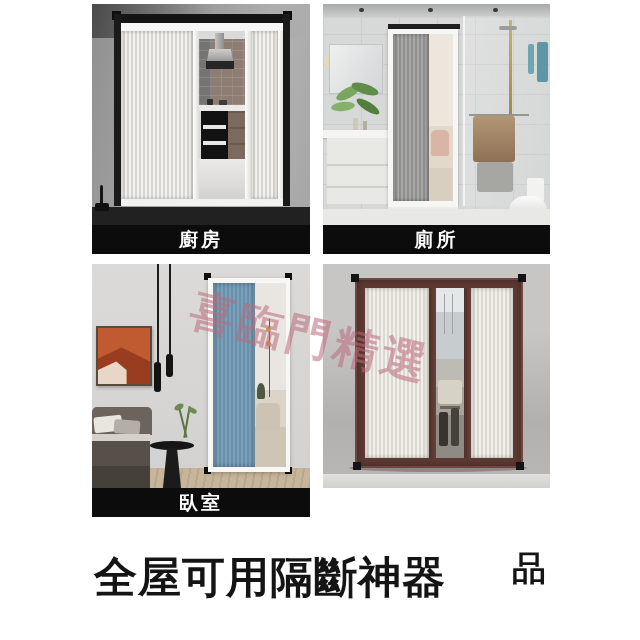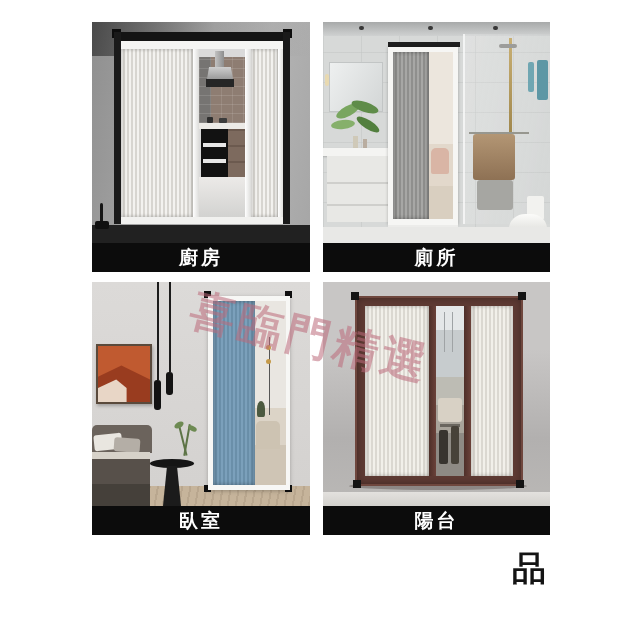--- a/index.html
+++ b/index.html
@@ -1,18 +1,18 @@
 <!DOCTYPE html>
 <html style="--pageBg: #ffffff; --labelBarBg: #0c0c0c; --labelText: #ffffff; --titleColor: #141414; --pillBg: #101010; --pillText: #ffffff; --watermarkColor: rgba(187,106,122,0.55); --blueDoor: #7ba0bb; --brownFrame: #5e3a33; --tealTowel: #5d97a5; --accentOrange: #c05a30;"><head>
 <meta charset="utf-8">
 <style>
   html,body{margin:0;padding:0;}
   body{font-family:"Liberation Sans","DejaVu Sans",sans-serif;}
   .stage{position:relative;width:640px;height:640px;background:var(--pageBg,#fff);overflow:hidden;}
-  .card{position:absolute;margin-top:18px;}
+  .card{position:absolute;}
   .card-kitchen{left:92px;top:4px;width:218px;height:250px;}
   .card-toilet{left:323px;top:4px;width:227px;height:250px;}
   .card-bedroom{left:92px;top:264px;width:218px;height:253px;}
   .card-balcony{left:323px;top:264px;width:227px;height:253px;}
   .photo{position:absolute;left:0;right:0;top:0;bottom:29px;overflow:hidden;}
   .photo div{position:absolute;}
   .label-bar{position:absolute;left:0;right:0;bottom:0;height:29px;background:var(--labelBarBg,#0c0c0c);
     color:var(--labelText,#fff);display:flex;align-items:center;justify-content:center;
     font-size:19px;font-weight:bold;letter-spacing:3px;}
   
@@ -308,20 +308,20 @@
         <div class="y-m-line1"></div>
         <div class="y-m-line2"></div>
         <div class="y-m-bed"></div>
         <div class="y-m-table"></div>
         <div class="y-m-chair1"></div>
         <div class="y-m-chair2"></div>
       </div>
       <div class="y-railR"></div>
       <div class="y-panelR pleat-c"></div>
     </div>
-    <div class="label-bar">陽台</div>
   </section>
 
   <div class="watermark">喜臨門精選</div>
 
+  <div class="title">全屋可用隔斷神器</div>
   <div class="side-char">品</div>
 
 </div>
 
 </body></html>

